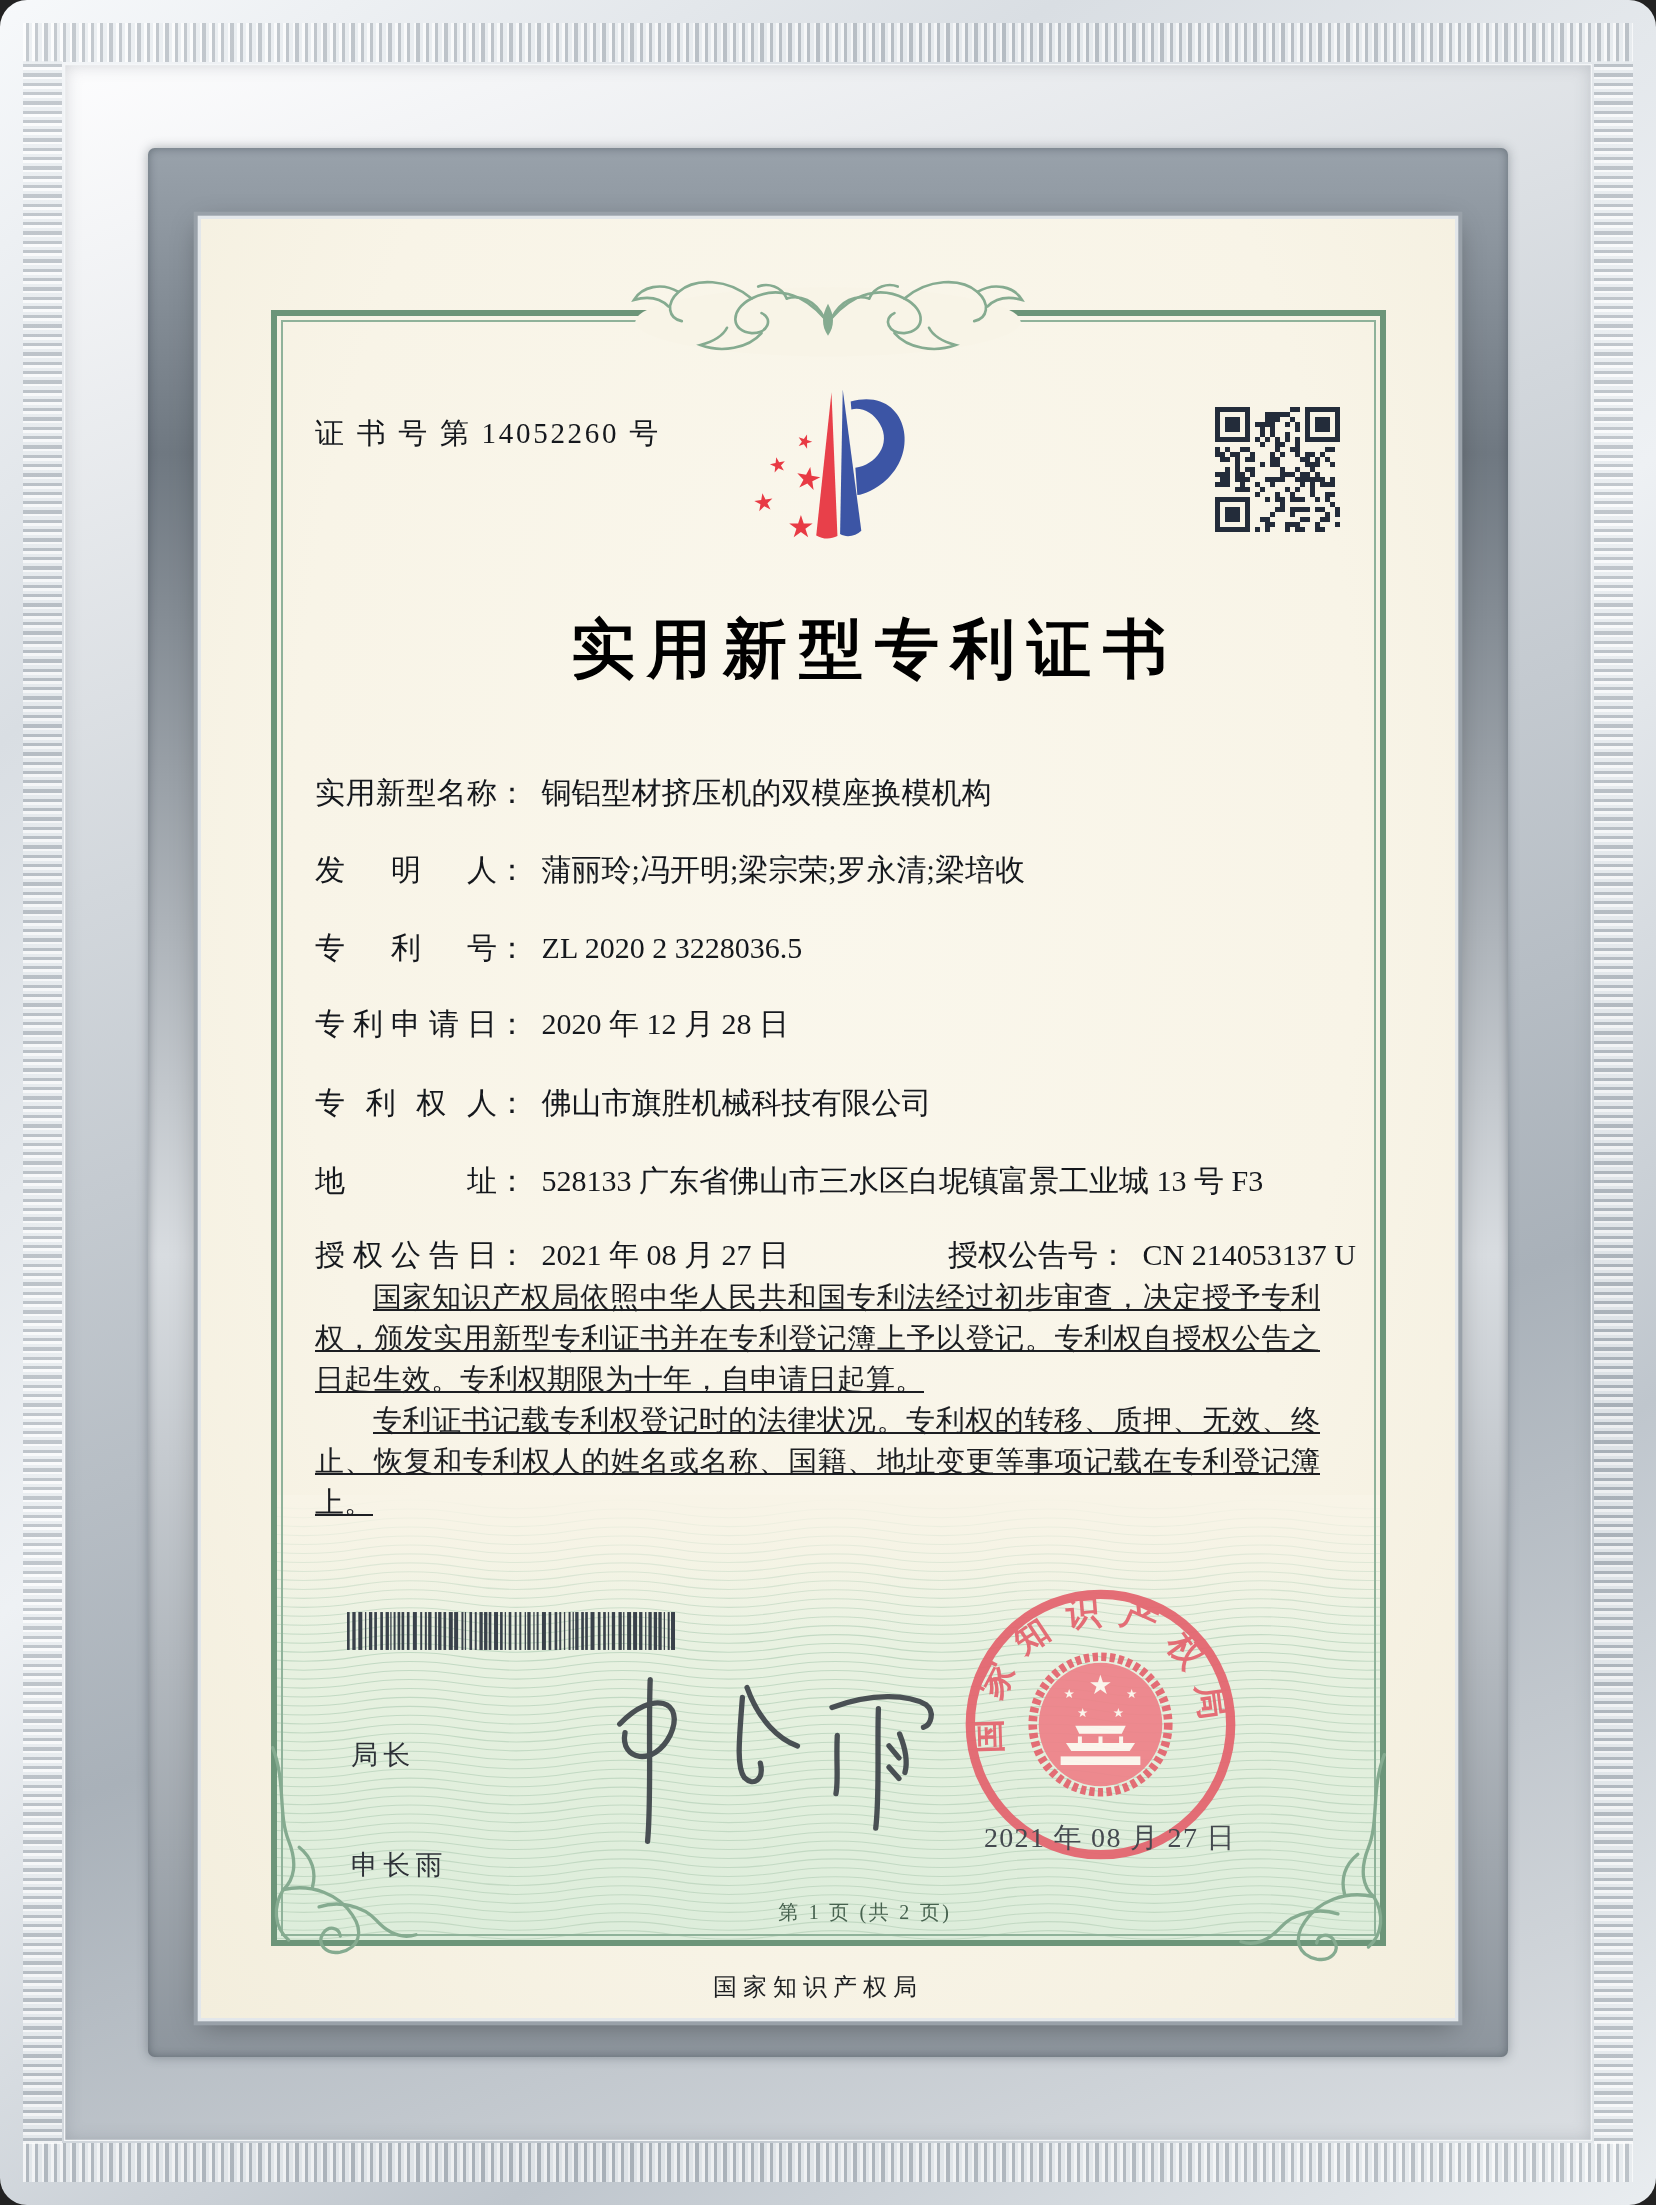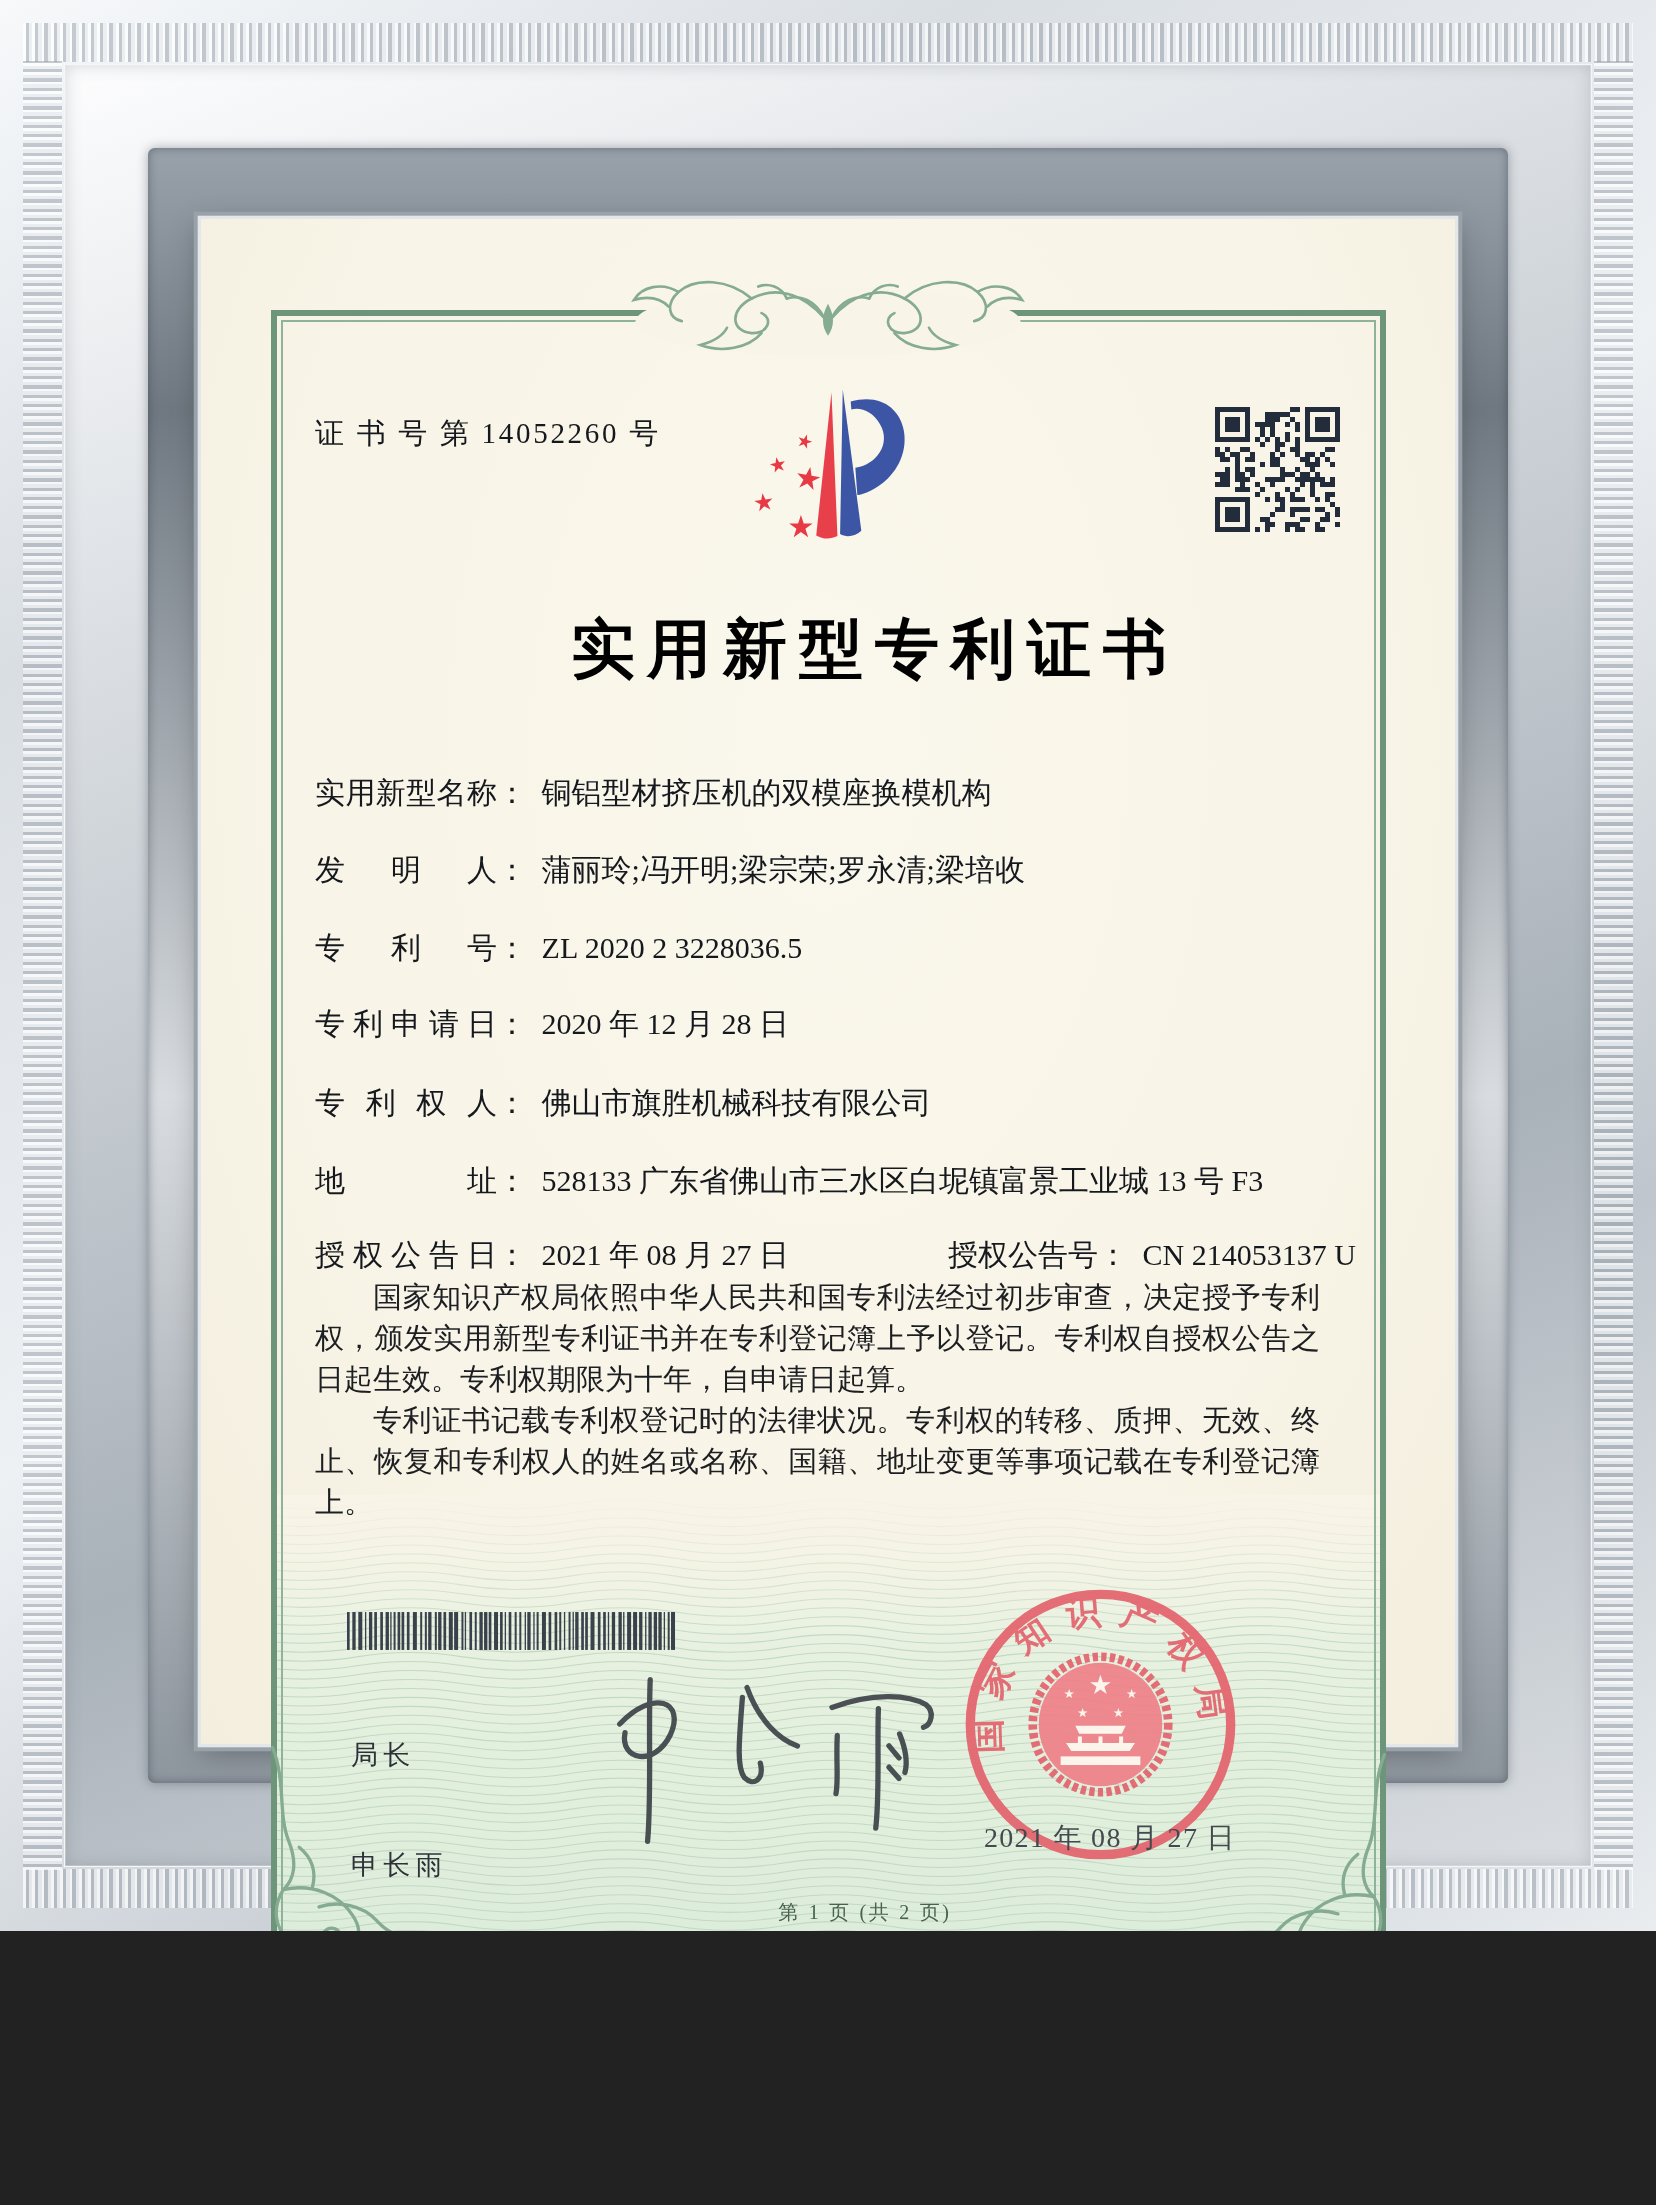--- a/index.html
+++ b/index.html
@@ -1,17 +1,17 @@
 <!DOCTYPE html>
 <html style="font-size:10.6px"><head>
 <meta charset="utf-8">
 <style>
   html,body{margin:0;padding:0;background:#222;}
-  .scene{position:relative;width:1656px;height:1931px;overflow:hidden;
-         font-family:"Liberation Serif","DejaVu Serif",serif;}
+  .scene{position:relative;width:1656px;height:2205px;overflow:hidden;
+         font-family:"Liberation Serif","DejaVu Serif",serif;border-radius:27px;}
   
   .frame-outer{position:absolute;inset:0;
     background:linear-gradient(145deg,#f7f9fb 0%,#d9dee3 22%,#eef1f4 48%,#bfc6cd 76%,#e9edf0 100%);}
   .rib{position:absolute;opacity:.75;}
   .rib-t{top:22.6px;left:22.6px;right:22.6px;height:39px;
     background:repeating-linear-gradient(90deg,rgba(255,255,255,.95) 0 2.7px,rgba(138,147,156,.6) 2.7px 6px,rgba(233,237,240,.95) 6px 9.3px);}
   .rib-b{bottom:22.6px;left:22.6px;right:22.6px;height:39px;
     background:repeating-linear-gradient(90deg,rgba(255,255,255,.95) 0 2.7px,rgba(138,147,156,.6) 2.7px 6px,rgba(233,237,240,.95) 6px 9.3px);}
   .rib-l{left:22.6px;top:61px;bottom:61px;width:39px;
     background:repeating-linear-gradient(0deg,rgba(255,255,255,.95) 0 2.7px,rgba(138,147,156,.6) 2.7px 6px,rgba(233,237,240,.95) 6px 9.3px);}
@@ -38,21 +38,21 @@
     background:linear-gradient(180deg,#f8f4e7 0%,rgba(248,244,231,0) 100%);}
   
   .certno{position:absolute;left:114px;top:195px;font-size:29px;color:#15181d;letter-spacing:2.7px;}
   .title{position:absolute;left:0;top:387px;width:100%;text-align:center;font-size:64px;
     font-weight:bold;color:#000;letter-spacing:12px;padding-left:47px;}
   .row{position:absolute;left:114px;font-size:30px;color:#15181d;white-space:nowrap;}
   .lw{display:inline-block;width:182px;text-align:justify;text-align-last:justify;vertical-align:bottom;}
   .fvalue{margin-left:14.6px;}
   .grant2{position:absolute;left:633px;top:0;}
   .paras{position:absolute;left:114px;top:1058px;width:1005px;font-size:29px;line-height:41px;
-    color:#1c1e22;text-align:justify;}
+    color:#1c1e22;text-align:justify;text-decoration:underline;}
   .paras p{margin:0;text-indent:2em;}
   .director,.dname{position:absolute;left:150px;font-size:27px;color:#2e3238;letter-spacing:5.3px;}
   .director{top:1518px}.dname{top:1628px}
   .pageinfo{position:absolute;left:0;top:1680px;width:1234px;text-align:center;
     font-size:20px;color:#47624f;letter-spacing:2.7px;margin-left:47px;}
   .footer{position:absolute;left:0;top:1752px;width:1234px;text-align:center;
     font-size:24px;color:#1d1f22;letter-spacing:6px;}
   .sealdate{position:absolute;left:783px;top:1600px;width:226px;text-align:center;
     font-size:28px;color:#44494f;letter-spacing:1.3px;white-space:nowrap;}
   svg{position:absolute;overflow:visible;}

